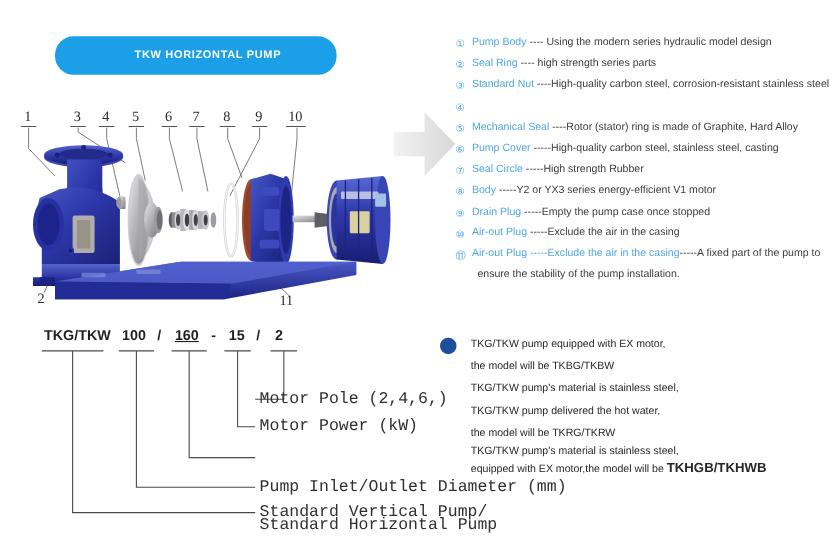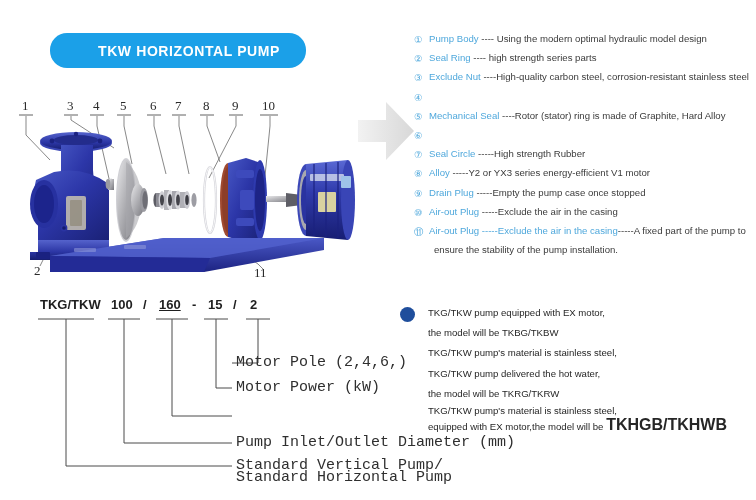--- a/index.html
+++ b/index.html
@@ -22,21 +22,21 @@
     left: 50px; top: 33px;
     width: 256px; height: 35px;
     background: #1BA0E8;
     border-radius: 17px;
     display: flex;
     align-items: center;
     justify-content: center;
   }
   #title-banner .t {
     color: #ffffff;
-    font-size: 14px;
+    font-size: 10px;
     font-weight: bold;
     letter-spacing: 0.6px;
     font-family: "Liberation Sans", sans-serif;
     margin-left: 22px;
   }
 
   
   #diagram {
     position: absolute;
     left: 14px; top: 100px;
@@ -135,21 +135,21 @@
     background: #1F4E9C;
   }
   .note-line {
     padding-left: 28px;
     font-size: 9.6px;
     color: #262626;
     line-height: 20.2px;
     white-space: nowrap;
   }
   .note-line.tight { line-height: 14px; }
-  .note-bold { font-weight: bold; font-size: 16px; }
+  .note-bold { font-weight: bold; font-size: 12px; }
 </style>
 </head>
 <body>
 
 <div id="page">
 
   <div id="title-banner">
     <span class="t">TKW HORIZONTAL PUMP</span>
   </div>
 
@@ -318,54 +318,55 @@
         </linearGradient>
       </defs>
       <path d="M0,22 L28,22 L28,4 L56,33 L28,62 L28,44 L0,44 Z" fill="url(#arrG)"></path>
     </svg>
   </div>
 
   <div id="legend">
 
     <div class="leg-row">
       <span class="leg-num">①</span>
-      <span class="leg-body"><span class="leg-name">Pump Body</span><span> ---- </span><span>Using the modern optimal hydraulic model design</span></span>
+      <span class="leg-body"><span class="leg-name">Pump Body</span><span> ---- </span><span>Using the modern series hydraulic model design</span></span>
     </div>
 
     <div class="leg-row">
       <span class="leg-num">②</span>
       <span class="leg-body"><span class="leg-name">Seal Ring</span><span> ---- </span><span>high strength series parts</span></span>
     </div>
 
     <div class="leg-row">
       <span class="leg-num">③</span>
-      <span class="leg-body"><span class="leg-name">Exclude Nut</span><span> ----</span><span>High-quality carbon steel, corrosion-resistant stainless steel</span></span>
+      <span class="leg-body"><span class="leg-name">Standard Nut</span><span> ----</span><span>High-quality carbon steel, corrosion-resistant stainless steel</span></span>
     </div>
 
     <div class="leg-row">
       <span class="leg-num">④</span>
     </div>
 
     <div class="leg-row">
       <span class="leg-num">⑤</span>
       <span class="leg-body"><span class="leg-name">Mechanical Seal</span><span> ----</span><span>Rotor (stator) ring is made of Graphite, Hard Alloy</span></span>
     </div>
 
     <div class="leg-row">
       <span class="leg-num">⑥</span>
+      <span class="leg-body"><span class="leg-name">Pump Cover</span><span> -----</span><span>High-quality carbon steel, stainless steel, casting</span></span>
     </div>
 
     <div class="leg-row">
       <span class="leg-num">⑦</span>
       <span class="leg-body"><span class="leg-name">Seal Circle</span><span> -----</span><span>High strength Rubber</span></span>
     </div>
 
     <div class="leg-row">
       <span class="leg-num">⑧</span>
-      <span class="leg-body"><span class="leg-name"> Alloy</span><span> -----</span><span>Y2 or YX3 series energy-efficient V1 motor</span></span>
+      <span class="leg-body"><span class="leg-name"> Body</span><span> -----</span><span>Y2 or YX3 series energy-efficient V1 motor</span></span>
     </div>
 
     <div class="leg-row">
       <span class="leg-num">⑨</span>
       <span class="leg-body"><span class="leg-name">Drain Plug</span><span> -----</span><span>Empty the pump case once stopped</span></span>
     </div>
 
     <div class="leg-row">
       <span class="leg-num">⑩</span>
       <span class="leg-body"><span class="leg-name">Air-out Plug</span><span> -----</span><span>Exclude the air in the casing</span></span>

